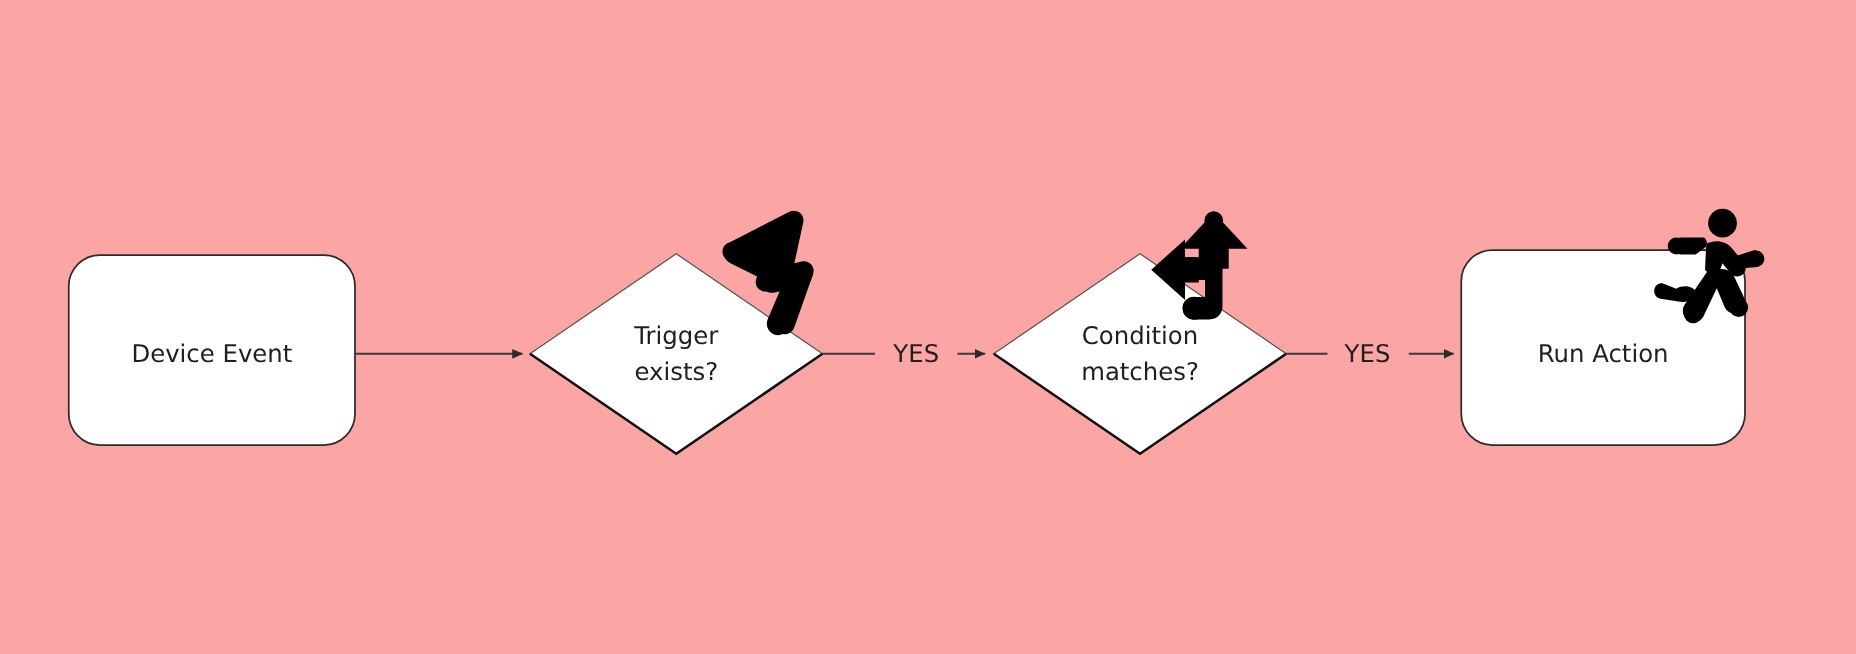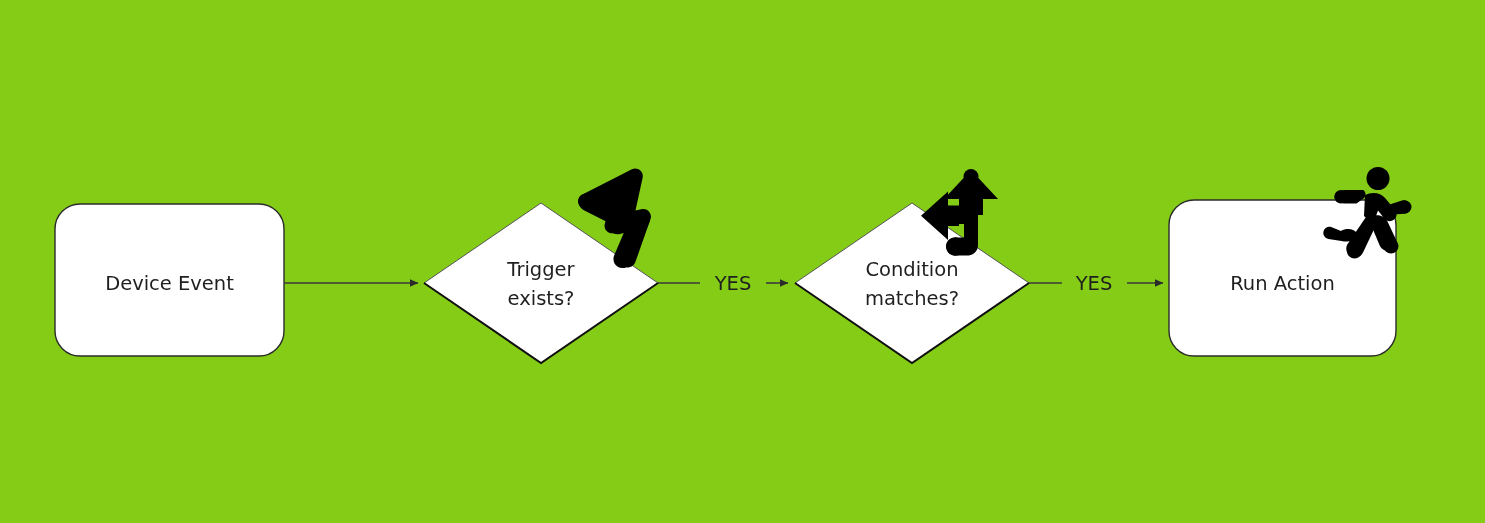--- a/index.html
+++ b/index.html
@@ -7,21 +7,21 @@
     padding: 0;
     background: #ffffff;
   }
   body {
     font-family: "DejaVu Sans", "Liberation Sans", sans-serif;
   }
   #canvas {
     position: relative;
     width: 1485px;
     height: 523px;
-    background: #84cc16;
+    background: #fca5a5;
     overflow: hidden;
   }
   #flow-svg {
     position: absolute;
     left: 0;
     top: 0;
     width: 1485px;
     height: 523px;
   }
   .node-label {

